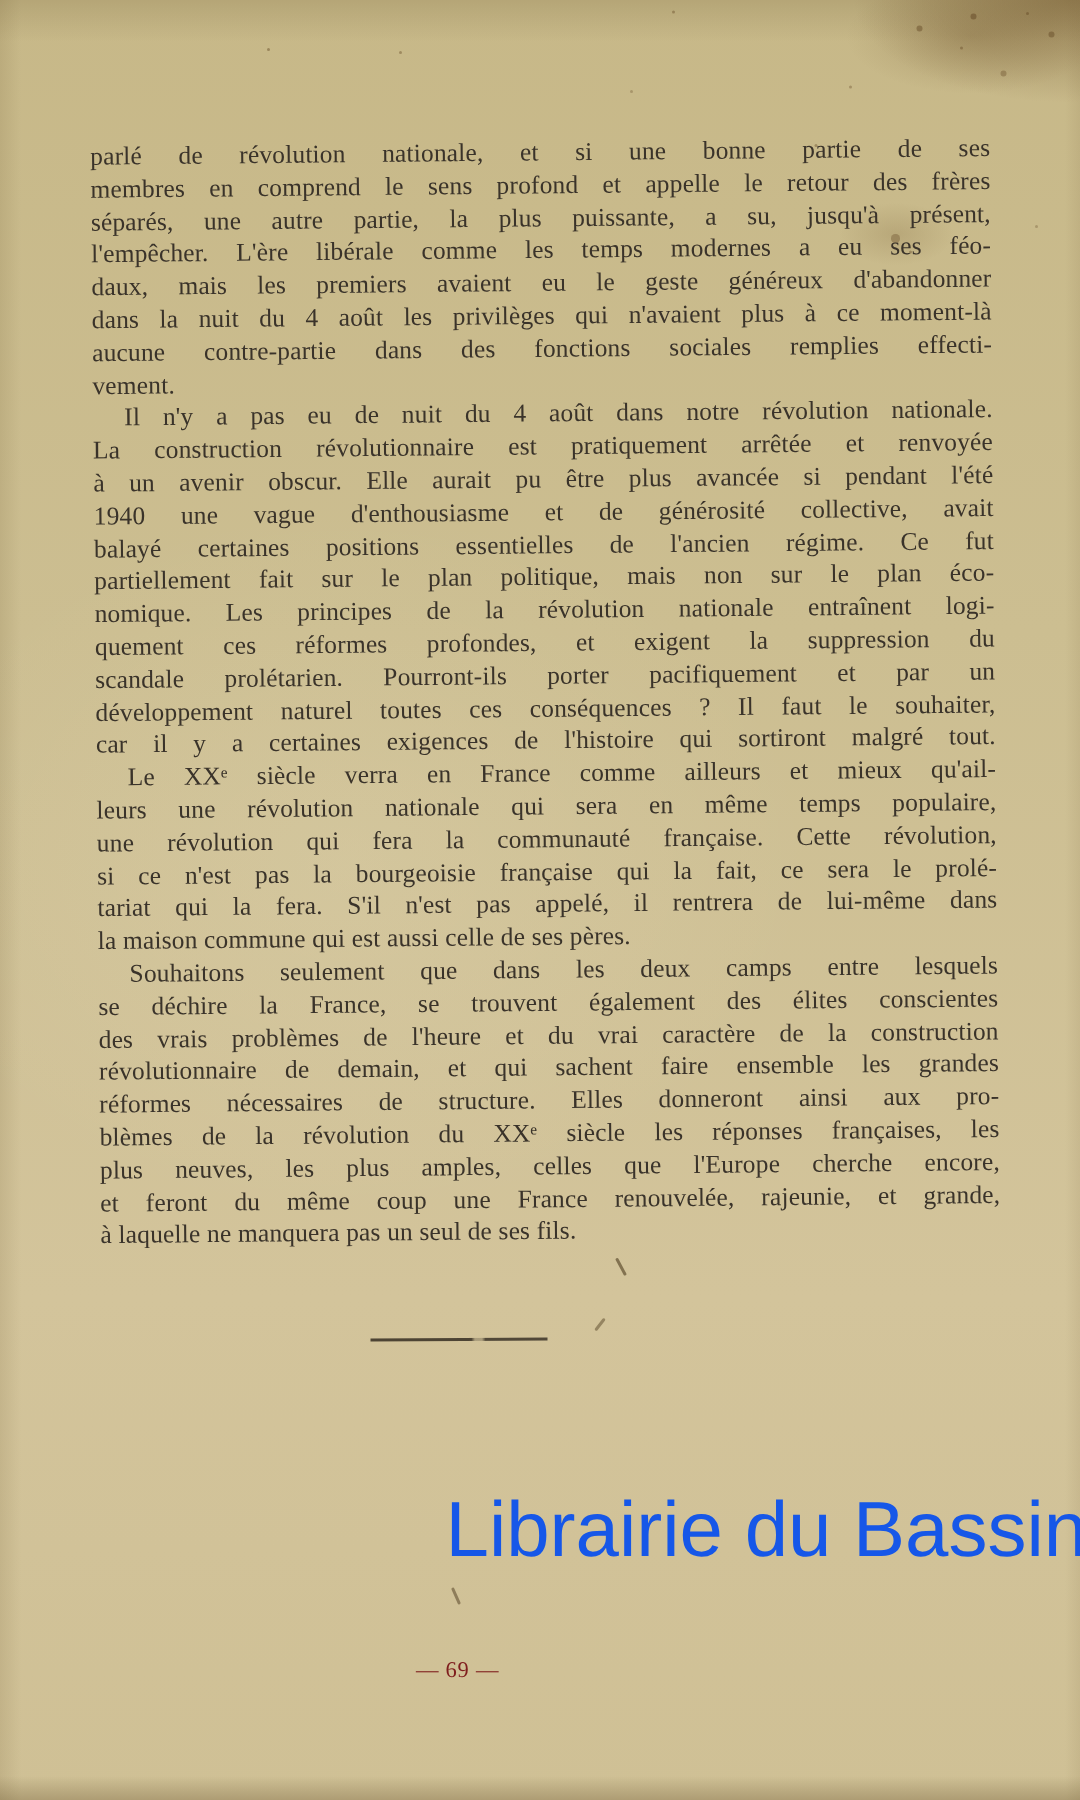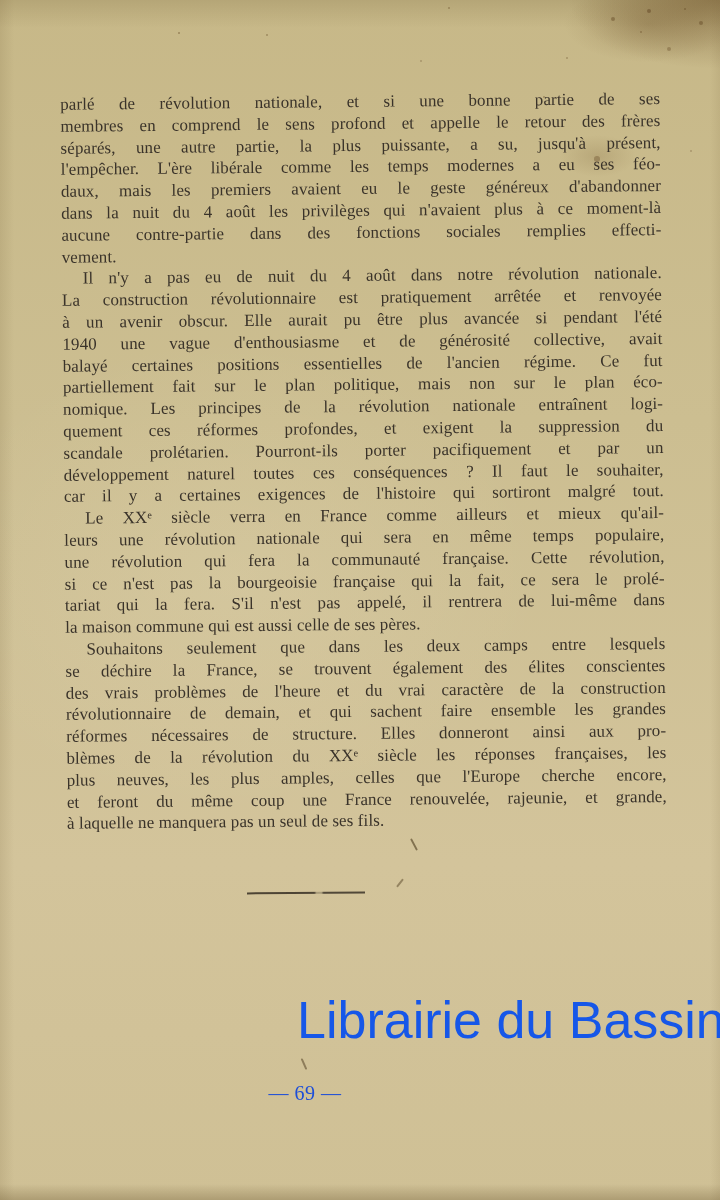--- a/index.html
+++ b/index.html
@@ -92,24 +92,24 @@
     position: absolute; left: 297px; top: 990px;
     font-family: "Liberation Sans", "DejaVu Sans", sans-serif;
     font-size: 52px;
     font-weight: 400;
     white-space: nowrap;
     color: #1657e8;
   }
 
   
   .page-number {
-    position: absolute; left: 255px; top: 1082px; width: 100px;
+    position: absolute; left: 255px; top: 1106px; width: 100px;
     text-align: center;
-    font-size: 20px;
-    color: #1d4ed8;
+    font-size: 15px;
+    color: #7f1d1d;
     letter-spacing: 0.5px;
   }
 </style>
 </head>
 <body>
 
 <div class="speckles"></div>
 <div class="fiber f1"></div>
 <div class="fiber f2"></div>
 <div class="fiber f3"></div>

